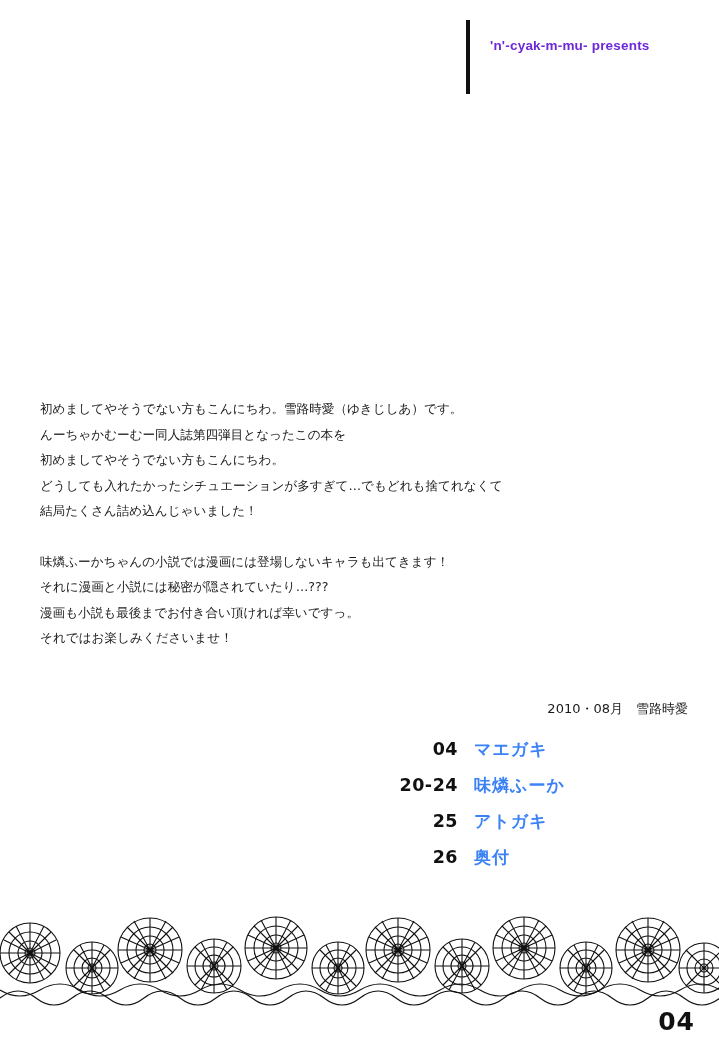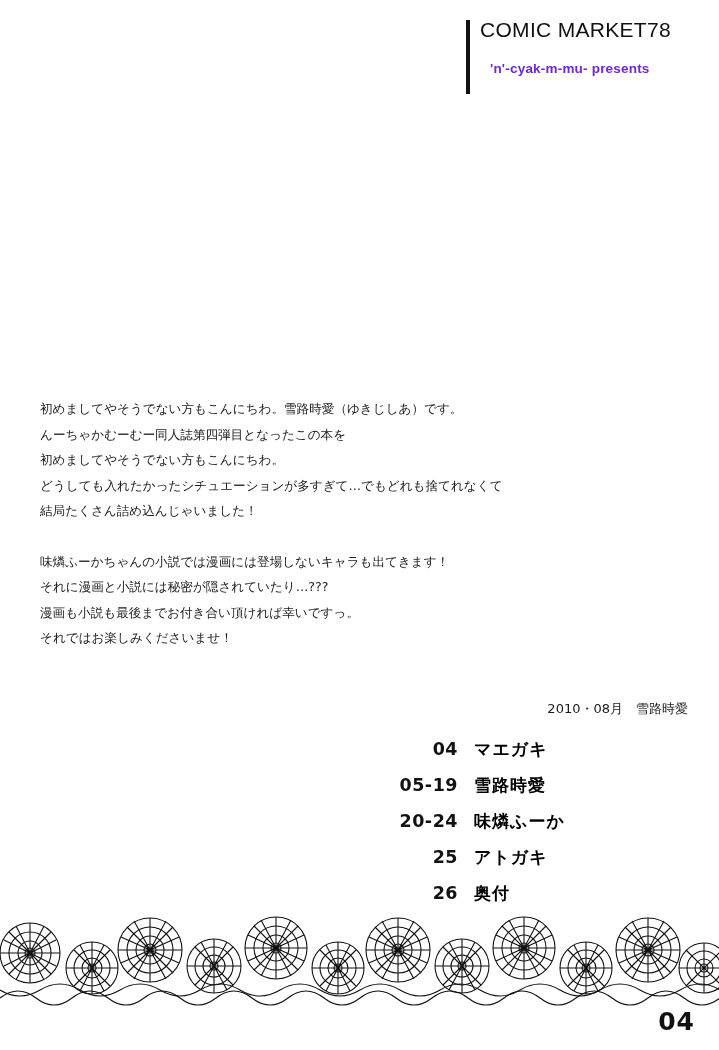--- a/index.html
+++ b/index.html
@@ -100,21 +100,21 @@
     font-size: 17.5px;
     font-weight: bold;
     letter-spacing: 0.5px;
     color: #111111;
   }
   .contents-label {
     margin-left: 16px;
     font-size: 17px;
     font-weight: bold;
     letter-spacing: 1px;
-    color: #000000;
+    color: #3b82f6;
   }
 
   
   .page-number {
     position: absolute;
     right: 24px;
     bottom: 14px;
     font-family: "DejaVu Sans", sans-serif;
     font-size: 25px;
     font-weight: bold;
@@ -132,21 +132,20 @@
   }
   .floral-band svg {
     display: block;
   }
 </style>
 </head>
 <body>
 
 <div class="header-rule"></div>
 <div class="header">
-  <div class="header-title">COMIC MARKET78</div>
   <div class="header-sub">'n'-cyak-m-mu- presents</div>
 </div>
 
 <div class="body-text">
   <p>初めましてやそうでない方もこんにちわ。雪路時愛（ゆきじしあ）です。</p>
   <p>んーちゃかむーむー同人誌第四弾目となったこの本を</p>
   <p>初めましてやそうでない方もこんにちわ。</p>
   <p>どうしても入れたかったシチュエーションが多すぎて…でもどれも捨てれなくて</p>
   <p>結局たくさん詰め込んじゃいました！</p>
   <div class="para-gap"></div>
@@ -157,24 +156,20 @@
 </div>
 
 <div class="date-line">2010・08月　雪路時愛</div>
 
 <div class="contents">
   <div class="contents-row">
     <span class="contents-num">04</span>
     <span class="contents-label">マエガキ</span>
   </div>
   <div class="contents-row">
-    <span class="contents-num">05-19</span>
-    <span class="contents-label">雪路時愛</span>
-  </div>
-  <div class="contents-row">
     <span class="contents-num">20-24</span>
     <span class="contents-label">味燐ふーか</span>
   </div>
   <div class="contents-row">
     <span class="contents-num">25</span>
     <span class="contents-label">アトガキ</span>
   </div>
   <div class="contents-row">
     <span class="contents-num">26</span>
     <span class="contents-label">奥付</span>

